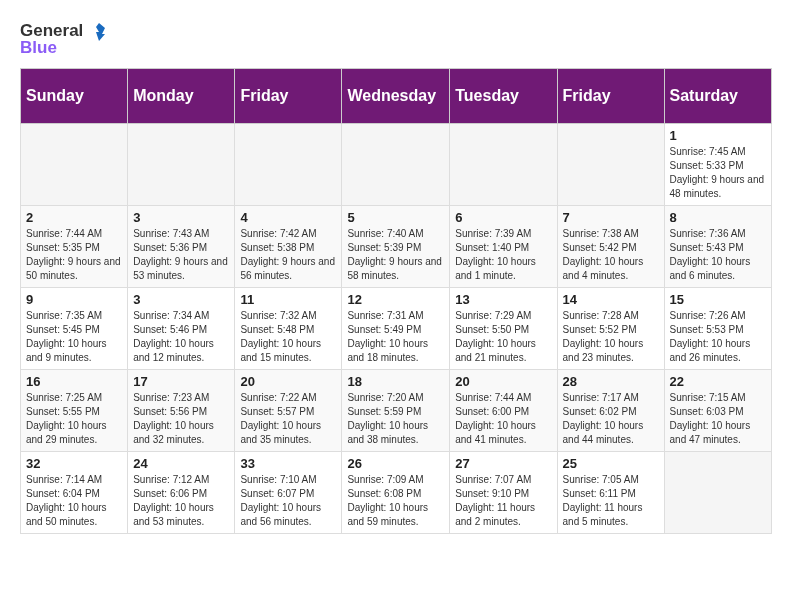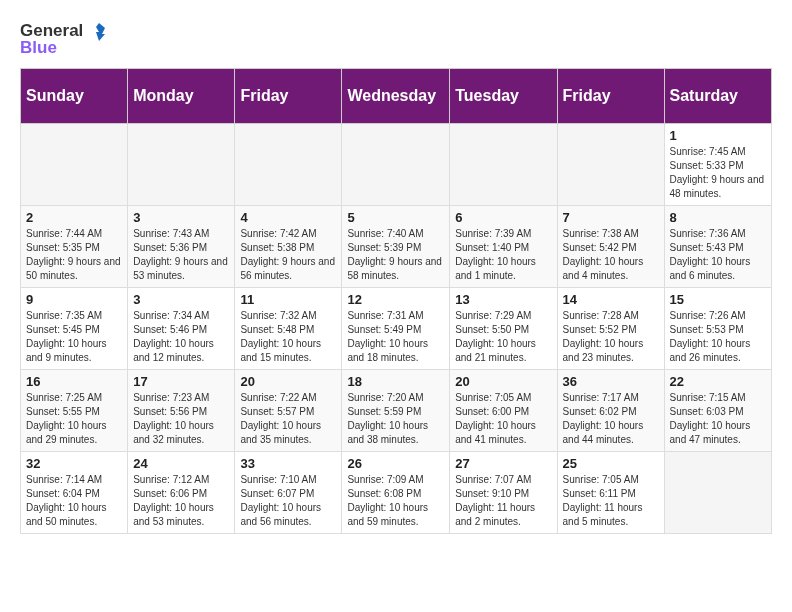--- a/index.html
+++ b/index.html
@@ -231,26 +231,26 @@
 Daylight: 10 hours and 35 minutes.</div>
         </td>
         <td>
           <span class="day-num">18</span>
           <div class="day-detail">Sunrise: 7:20 AM
 Sunset: 5:59 PM
 Daylight: 10 hours and 38 minutes.</div>
         </td>
         <td>
           <span class="day-num">20</span>
-          <div class="day-detail">Sunrise: 7:05 AM
+          <div class="day-detail">Sunrise: 7:44 AM
 Sunset: 6:00 PM
 Daylight: 10 hours and 41 minutes.</div>
         </td>
         <td>
-          <span class="day-num">36</span>
+          <span class="day-num">28</span>
           <div class="day-detail">Sunrise: 7:17 AM
 Sunset: 6:02 PM
 Daylight: 10 hours and 44 minutes.</div>
         </td>
         <td>
           <span class="day-num">22</span>
           <div class="day-detail">Sunrise: 7:15 AM
 Sunset: 6:03 PM
 Daylight: 10 hours and 47 minutes.</div>
         </td>

